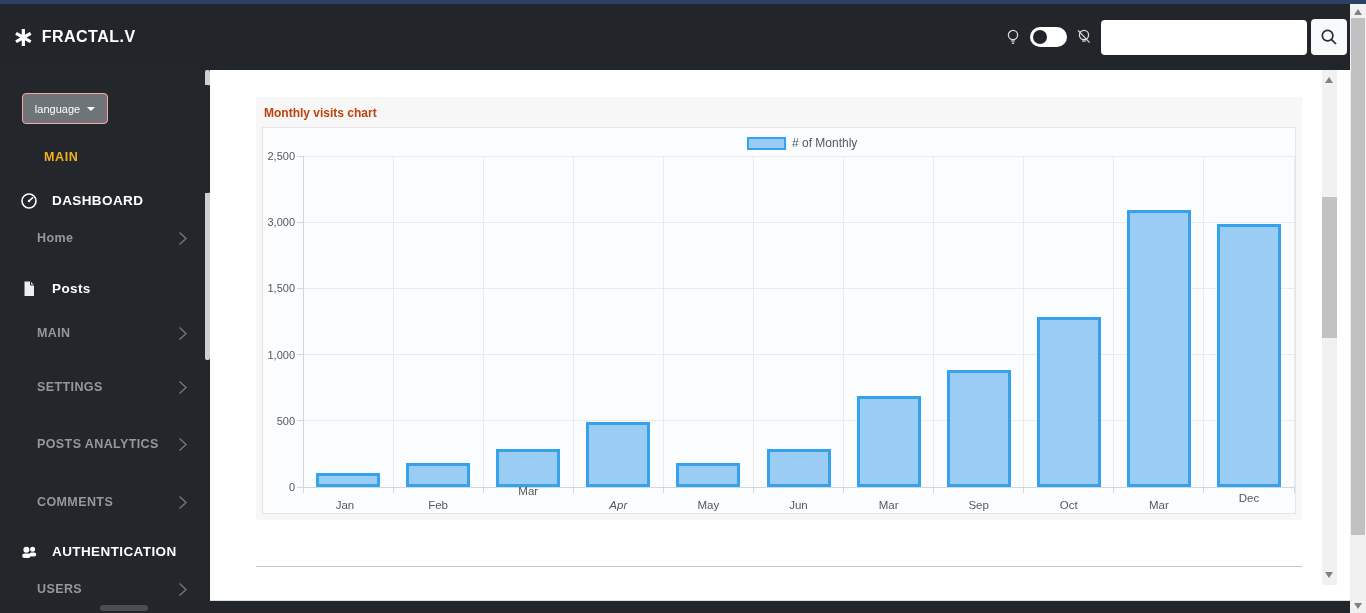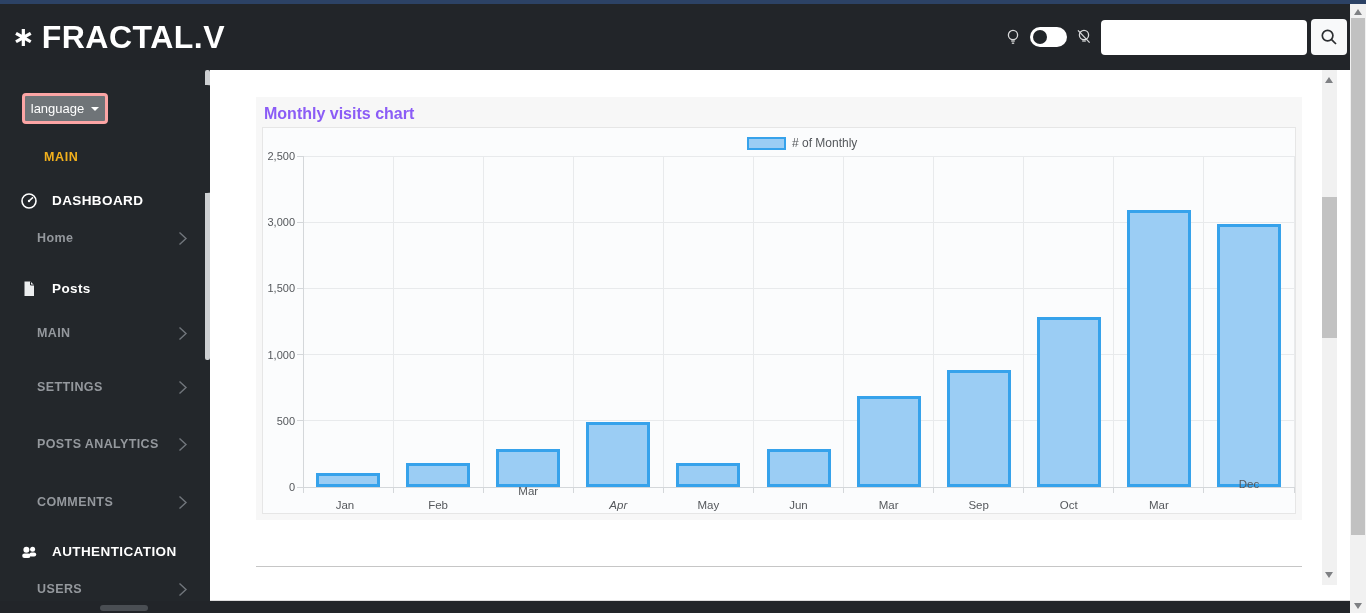--- a/index.html
+++ b/index.html
@@ -8,44 +8,44 @@
     position:relative;width:1366px;height:613px;overflow:hidden;
     background:#ffffff;font-family:"Liberation Sans","DejaVu Sans",sans-serif;
     -webkit-font-smoothing:antialiased;
   }
   
   #accent-strip{position:absolute;left:0;top:0;width:1366px;height:4px;background:#2c4265;}
   
   #navbar{position:absolute;left:0;top:4px;width:1350px;height:66px;background:#222529;}
   .brand{position:absolute;left:12px;top:0;height:66px;display:flex;align-items:center;gap:7px;cursor:pointer;}
   .brand-mark{color:#ffffff;font-size:27px;line-height:27px;font-weight:bold;}
-  .brand-text{color:#ffffff;font-size:32px;font-weight:bold;letter-spacing:.5px;}
+  .brand-text{color:#ffffff;font-size:16px;font-weight:bold;letter-spacing:.5px;}
   .nav-controls{position:absolute;right:3px;top:0;height:66px;display:flex;align-items:center;}
   .bulb-wrap{display:flex;align-items:center;justify-content:center;width:18px;height:18px;}
   #theme-toggle{position:relative;width:37px;height:20px;background:#ffffff;border-radius:10px;margin:0 8px;cursor:pointer;}
   #theme-toggle .knob{position:absolute;left:3px;top:3px;width:14px;height:14px;border-radius:50%;background:#212529;}
   #search-input{width:206px;height:35px;margin:0 4px 0 8px;border:none;border-radius:4px;background:#ffffff;padding:0 10px;font-size:14px;color:#212529;outline:none;}
   #search-button{width:36px;height:36px;border:none;border-radius:4px;background:#f8f9fa;display:flex;align-items:center;justify-content:center;cursor:pointer;}
   
   #sidebar{position:absolute;left:0;top:70px;width:210px;height:543px;background:#23272b;}
-  #language-btn{position:absolute;left:22px;top:23px;width:86px;height:31px;background:#6f7478;border:3px solid #fca5a5;border-radius:4px;color:#ffffff;font-size:13px;font-family:inherit;cursor:pointer;display:flex;align-items:center;justify-content:center;gap:7px;}
+  #language-btn{position:absolute;left:22px;top:23px;width:86px;height:31px;background:#6f7478;border:1px solid #fca5a5;border-radius:4px;color:#ffffff;font-size:11px;font-family:inherit;cursor:pointer;display:flex;align-items:center;justify-content:center;gap:7px;}
   #language-btn .caret{width:0;height:0;border-left:4px solid transparent;border-right:4px solid transparent;border-top:4px solid #ffffff;display:inline-block;}
   #sidebar-scroll-thumb{position:absolute;left:205px;top:0;width:5px;height:290px;background:#cdd0d2;border-radius:2px;}
   #sidebar-bump{position:absolute;left:205px;top:15px;width:26px;height:108px;background:#23272b;border-radius:0 24px 24px 0;cursor:pointer;}
   #sidebar-bump .hline{position:absolute;left:5px;width:13px;height:2px;border-radius:1px;background:#9aa0a5;}
   .sb-row{position:absolute;left:0;width:172px;height:24px;padding-left:37px;}
   .sb-heading{position:absolute;left:44px;top:4px;font-size:12.5px;font-weight:bold;letter-spacing:.6px;}
   .sb-parent-label{position:absolute;left:52px;top:3px;color:#ffffff;font-size:13.5px;font-weight:bold;letter-spacing:.4px;cursor:pointer;}
   .sb-child-label{position:absolute;left:37px;top:4px;color:#94989d;font-size:12.5px;font-weight:bold;letter-spacing:.4px;cursor:pointer;}
   .sb-icon{position:absolute;left:20px;top:2px;width:18px;height:18px;}
   .sb-chevron{position:absolute;left:178px;top:4px;width:10px;height:15px;cursor:pointer;}
   
   #content{position:absolute;left:210px;top:70px;width:1140px;height:531px;background:#ffffff;border-bottom:1px solid #dcdcdc;}
   #chart-card{position:absolute;left:46px;top:27px;width:1046px;height:423px;background:#f7f7f7;padding:6px;}
-  #card-title{margin:0 0 3px 2px;font-size:16px;line-height:21px;color:#8b5cf6;font-weight:bold;}
+  #card-title{margin:0 0 3px 2px;font-size:12px;line-height:21px;color:#c2410c;font-weight:bold;}
   #chart-box{position:relative;width:1034px;height:387px;background:#fbfcfd;border:1px solid #e6e6e6;}
   #chart-legend{position:absolute;left:484px;top:8px;display:flex;align-items:center;gap:6px;z-index:3;cursor:pointer;}
   #legend-swatch{display:inline-block;width:39px;height:13px;background:#9bcdf4;border:2px solid #36a2eb;}
   #legend-label{font-size:12px;color:#54575b;}
   #plot{position:absolute;left:0;top:0;right:0;bottom:0;}
   .gridline-h{position:absolute;height:1px;background:#e8eaec;}
   .gridline-v{position:absolute;width:1px;background:#e8eaec;}
   .axis-line{background:#d4d7da !important;}
   .tick{position:absolute;background:#d4d7da;}
   .y-tick-label{position:absolute;left:0;width:32px;text-align:right;font-size:11px;line-height:12px;color:#55585c;}
@@ -250,21 +250,21 @@
             <div class="x-tick-label" style="left: 490.5px; top: 371px;">Jun</div>
             <div class="chart-bar" style="left: 593.591px; top: 268.306px; width: 64px; height: 90.694px; background: rgb(155, 205, 244); border-color: rgb(54, 162, 235);"></div>
             <div class="x-tick-label" style="left: 580.591px; top: 371px;">Mar</div>
             <div class="chart-bar" style="left: 683.682px; top: 241.826px; width: 64px; height: 117.174px; background: rgb(155, 205, 244); border-color: rgb(54, 162, 235);"></div>
             <div class="x-tick-label" style="left: 670.682px; top: 371px;">Sep</div>
             <div class="chart-bar" style="left: 773.773px; top: 188.866px; width: 64px; height: 170.134px; background: rgb(155, 205, 244); border-color: rgb(54, 162, 235);"></div>
             <div class="x-tick-label" style="left: 760.773px; top: 371px;">Oct</div>
             <div class="chart-bar" style="left: 863.864px; top: 82.284px; width: 64px; height: 276.716px; background: rgb(155, 205, 244); border-color: rgb(54, 162, 235);"></div>
             <div class="x-tick-label" style="left: 850.864px; top: 371px;">Mar</div>
             <div class="chart-bar" style="left: 953.955px; top: 95.524px; width: 64px; height: 263.476px; background: rgb(155, 205, 244); border-color: rgb(54, 162, 235);"></div>
-            <div class="x-tick-label" style="left: 940.955px; top: 350px;">Dec</div>
+            <div class="x-tick-label" style="left: 940.955px; top: 364px;">Dec</div>
           </div>
       </div>
     </section>
     <hr id="divider">
   </main>
 
   <div id="inner-scrollbar">
     <span class="arrow-up" style="left:3px;top:7px;"></span>
     <div id="inner-scroll-thumb"></div>
     <span class="arrow-down" style="left:3px;bottom:7px;"></span>

